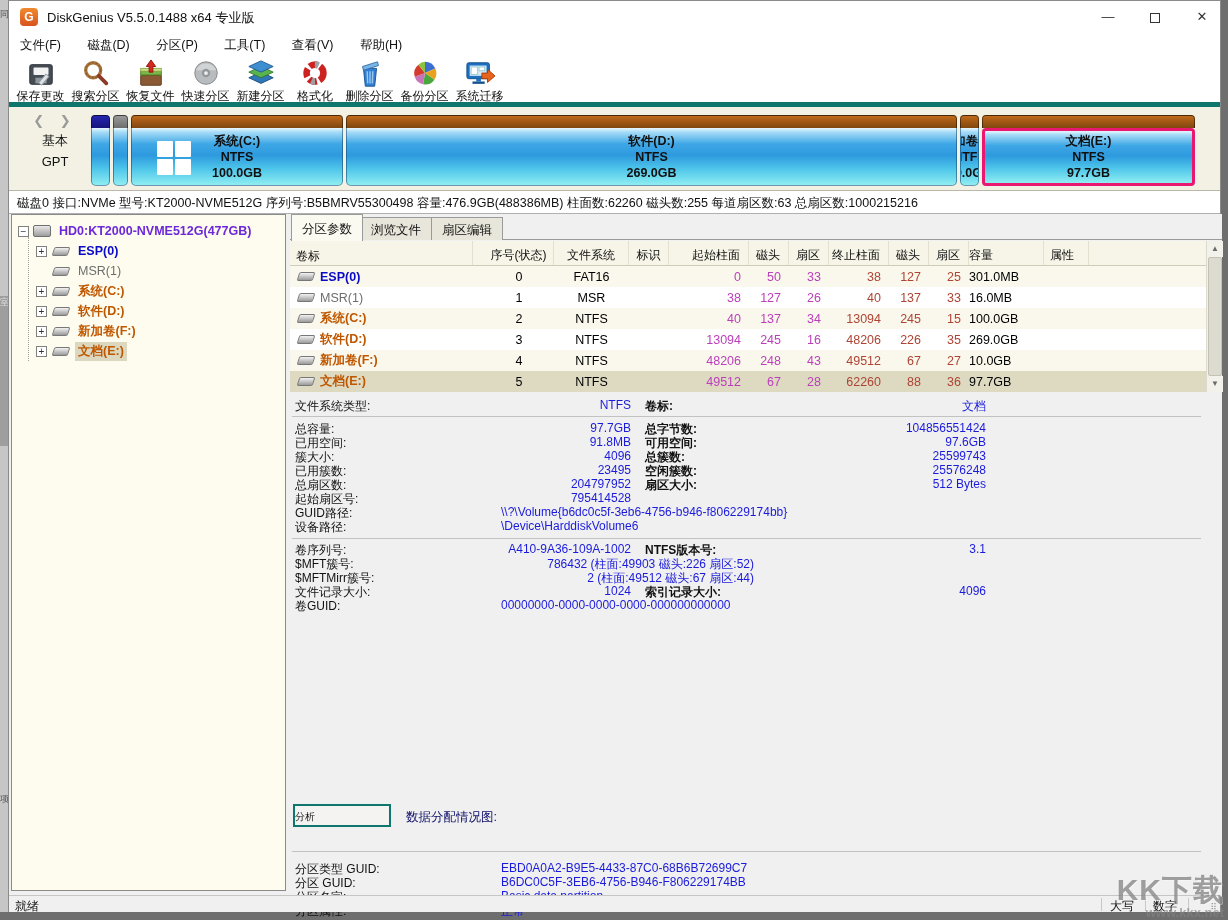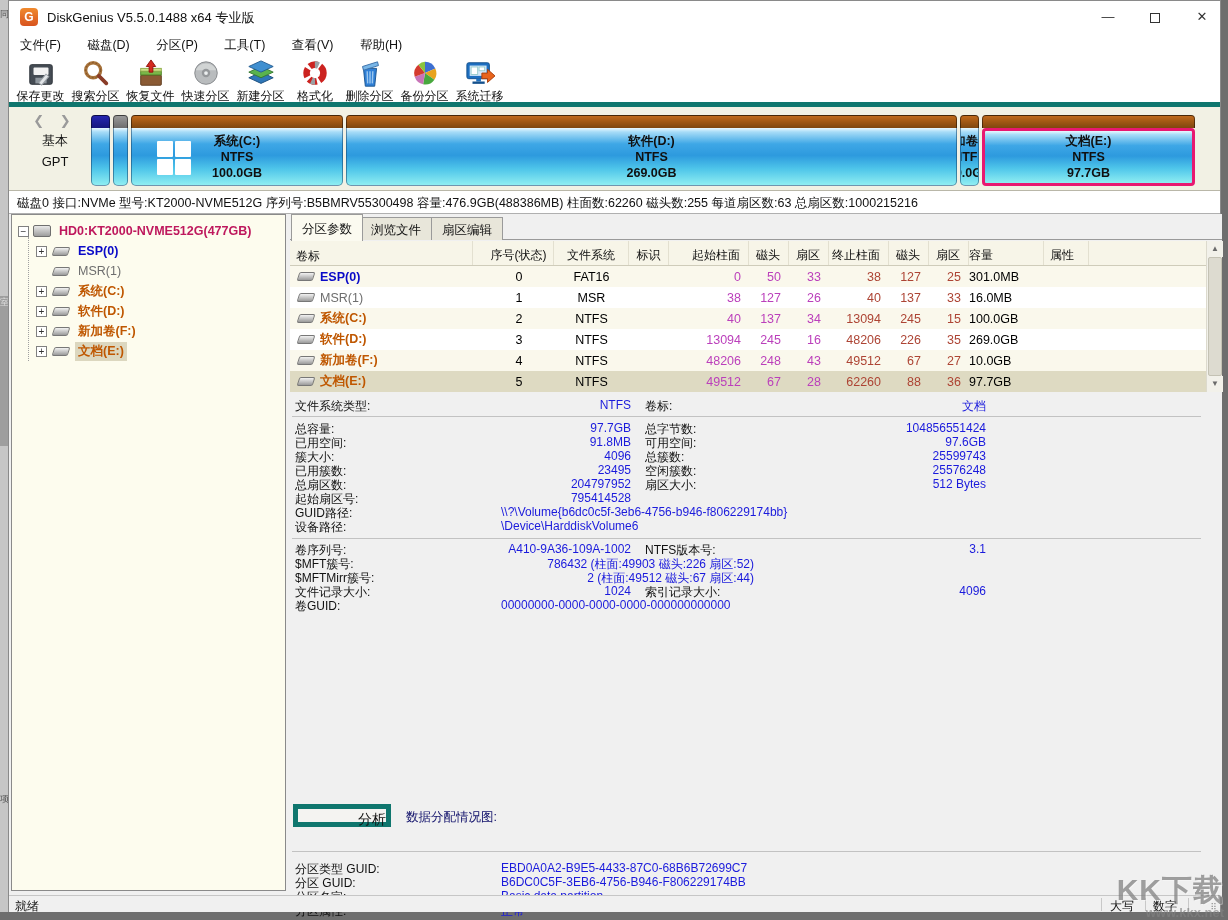--- a/index.html
+++ b/index.html
@@ -61,21 +61,21 @@
   
   .treepanel { position:absolute; left:2px; top:213px; width:275px; height:677px; background:#fdfcee; border:1px solid #8a8a8a; overflow:hidden; }
   .tree-line { position:absolute; left:16px; top:22px; height:124px; border-left:1px dotted #a0a0a0; }
   .trow { position:absolute; left:0; height:20px; display:flex; align-items:center; font-size:12.5px; white-space:nowrap; }
   .texp { width:11px; height:11px; border:1px solid #808080; background:#fff; font-size:10px; line-height:9px; text-align:center; color:#333; margin-right:4px; flex:none; }
   .texp.none { border:none; background:transparent; }
   .diskicon { width:18px; height:12px; background:linear-gradient(180deg,#e9e9e9,#9d9d9d); border:1px solid #6f6f6f; border-radius:2px; margin-right:5px; flex:none; }
   .platter { width:16px; height:9px; background:linear-gradient(180deg,#f2f2f2,#9a9a9a); border:1px solid #777; border-radius:2px; transform:skewX(-18deg); margin:0 6px 0 2px; flex:none; }
   .tlabel { padding:1px 3px; }
   .tlabel.sel { background:#dcd7bf; }
-  .t-bold { font-weight:bold; color:#be185d; }
+  .t-bold { font-weight:bold; color:#6d28d9; }
   .t-blue { color:#0a0ac8; font-weight:bold; }
   .t-gray { color:#6e6e6e; }
   .t-orange { color:#bf5700; font-weight:bold; }
 
   
   .rightpanel { position:absolute; left:281px; top:213px; width:932px; height:683px; background:#f0f0f0; }
   .tabstrip { position:absolute; left:0; top:0; width:100%; height:26px; border-bottom:1px solid #9a9a9a; }
   .tab { position:absolute; top:3px; height:23px; padding:4px 10px 0 10px; font-size:12.5px; color:#111;
     border:1px solid #9a9a9a; border-bottom:none; background:#e8e6da; }
   .tab.active { top:0; height:27px; background:#fbfaf0; z-index:2; padding-top:6px; }
@@ -104,26 +104,26 @@
   .vscroll { position:absolute; right:0; top:27px; width:16px; height:151px; background:#f2f1ea; border-left:1px solid #dcdacd; }
   .sbtn { position:absolute; left:0; width:16px; height:16px; text-align:center; font-size:8px; color:#6a6a6a; line-height:16px; background:#f2f1ea; }
   .sb-up { top:0; } .sb-dn { bottom:0; }
   .sthumb { position:absolute; left:1px; top:16px; width:14px; height:119px; background:#dddbd0; border:1px solid #c4c2b4; border-radius:2px; }
 
   
   .details { position:absolute; left:0; top:178px; width:916px; height:505px; background:#f0f0f0; font-size:12px; }
   .drow { position:absolute; left:0; width:100%; height:15px; color:#111; white-space:nowrap; }
   .dl  { position:absolute; left:5px; }
   .dv1 { position:absolute; left:120px; width:221px; text-align:right; color:#1a1adc; }
-  .dl2 { position:absolute; left:355px; }
+  .dl2 { position:absolute; left:355px;font-weight:bold; }
   .dv2 { position:absolute; left:420px; width:276px; text-align:right; color:#1a1adc; }
   .dvl { position:absolute; left:211px; color:#1a1adc; }
   .dvm { position:absolute; left:120px; width:344px; text-align:right; color:#1a1adc; }
   .divider { position:absolute; left:2px; width:909px; height:1px; background:#c2c2c2; }
-  .analyze-btn { position:absolute; left:3px; top:412px; width:98px; height:23px; background:#f4f3f1; border:5px solid #0f766e; font-size:14px; color:#111; text-align:right; line-height:21px; }
+  .analyze-btn { position:absolute; left:3px; top:412px; width:98px; height:23px; background:#f4f3f1; border:2px solid #0f766e; font-size:10px; color:#111; text-align:left; line-height:21px; }
   .alloc-label { position:absolute; left:116px; top:417px; font-size:12.5px; color:#10106a; }
 
   
   .statusbar { position:absolute; left:0; top:894px; width:100%; height:17px; background:#f0f0f0; border-top:1px solid #c6c6c6; font-size:12px; color:#111; }
   .st-ready { position:absolute; left:6px; top:2px; }
   .st-sep { position:absolute; top:2px; width:1px; height:13px; background:#c8c8c8; }
   .st-caps { position:absolute; left:1101px; top:2px; }
   .st-num { position:absolute; left:1144px; top:2px; }
   .grip { position:absolute; right:2px; top:6px; color:#9a9a9a; font-size:9px; letter-spacing:1px; }
 

